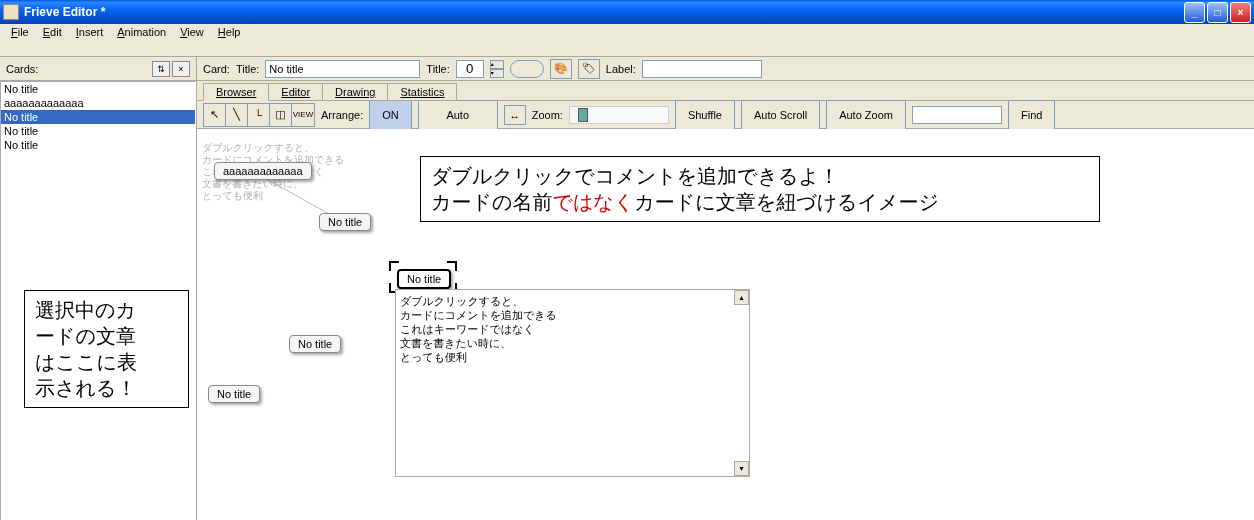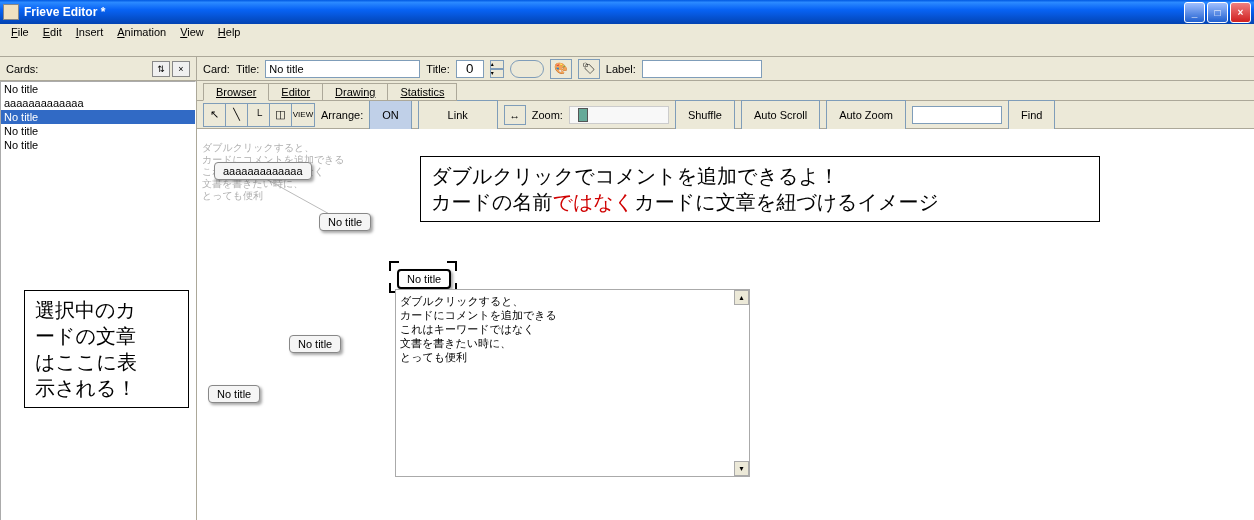--- a/index.html
+++ b/index.html
@@ -121,21 +121,21 @@
     <div class="browser-toolbar">
       <div class="tool-btn-group" id="tool-btns">
           <div class="tool-btn">↖</div>
           <div class="tool-btn">╲</div>
           <div class="tool-btn">└</div>
           <div class="tool-btn">◫</div>
           <div class="tool-btn" style="font-size: 8px;">VIEW</div>
         </div>
       <span class="lbl">Arrange:</span>
       <button class="btn toggle-on">ON</button>
-      <button class="btn" style="width:80px">Link</button>
+      <button class="btn" style="width:80px">Auto</button>
       <div class="icon-btn">↔</div>
       <span class="lbl">Zoom:</span>
       <div class="slider">
           <div class="slider-thumb"></div>
         </div>
       <button class="btn">Shuffle</button>
       <button class="btn">Auto Scroll</button>
       <button class="btn">Auto Zoom</button>
       <input class="text-input" style="width: 90px;" value="">
       <button class="btn">Find</button>

